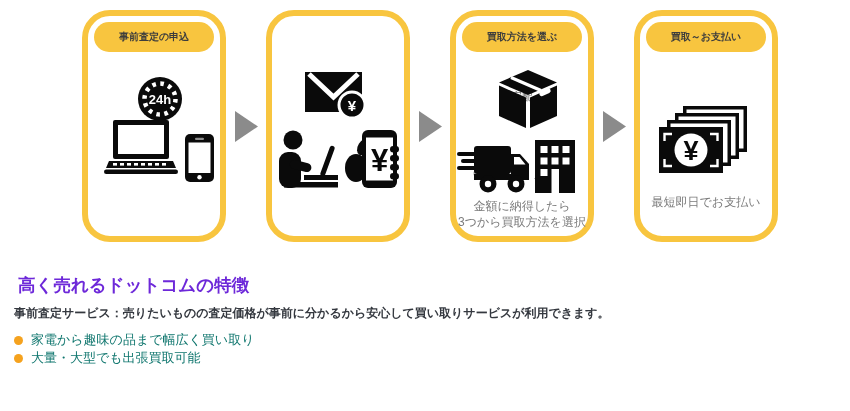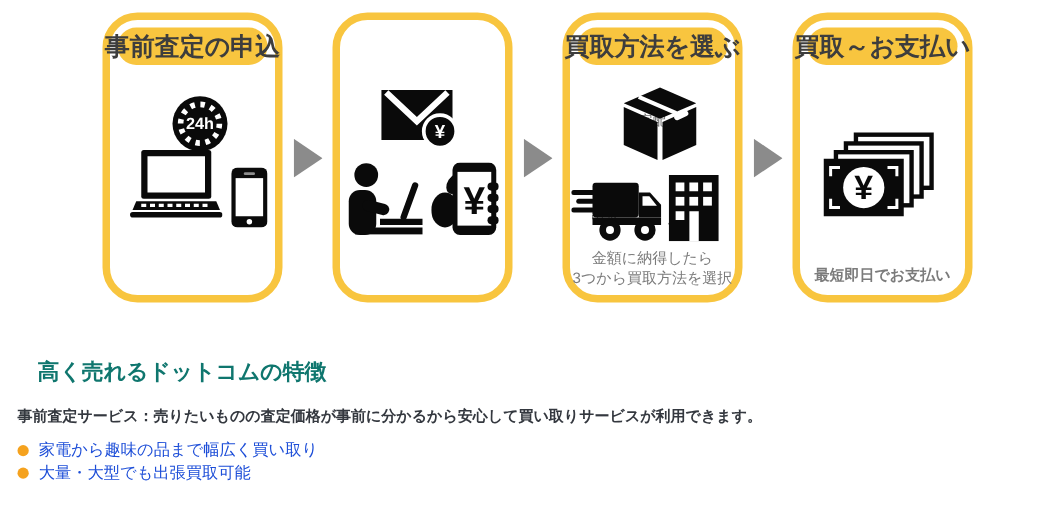--- a/index.html
+++ b/index.html
@@ -32,42 +32,42 @@
   }
   .pill {
     position: absolute;
     top: 6px; left: 6px; right: 6px;
     height: 30px;
     background: #F8C53F;
     border-radius: 15px;
     display: flex;
     align-items: center;
     justify-content: center;
-    font-size: 20px;
+    font-size: 10px;
     font-weight: bold;
     color: #3d3d3d;
     letter-spacing: 0;
     white-space: nowrap;
   }
   .icons {
     position: absolute;
     top: 38px; left: 0; right: 0;
     height: 150px;
   }
   .caption {
     position: absolute;
     left: -4px; right: -4px;
     bottom: 6px;
     text-align: center;
     font-size: 12px;
     line-height: 15.5px;
     color: #7b7b7b;
     white-space: pre-line;
   }
-  .caption.single { bottom: 8px; font-weight: bold; }
+  .caption.single { bottom: 26px; }
 
   .arrow-gap {
     width: 40px;
     height: 232px;
     display: flex;
     align-items: center;
     justify-content: center;
     flex: 0 0 auto;
   }
 
@@ -99,44 +99,44 @@
   .money { position: absolute; left: 17px; top: 48px; }
 
   
   .features {
     position: absolute;
     left: 14px;
     top: 270px;
     width: 820px;
   }
   .features-heading {
-    margin: 16px;
+    margin: 4px;
     font-size: 17.5px;
     font-weight: bold;
-    color: #0f766e;
+    color: #6d28d9;
     line-height: 22px;
   }
   .features-lead {
     margin: 8px 0 0 0;
     font-size: 12px;
     font-weight: bold;
     color: #34383f;
     line-height: 18px;
   }
   .features-list {
     list-style: none;
     margin: 9px 0 0 0;
     padding: 0;
   }
   .features-list li {
     display: flex;
     align-items: center;
     height: 18px;
     font-size: 13px;
-    color: #1d4ed8;
+    color: #0f766e;
   }
   .dot {
     width: 9px; height: 9px;
     border-radius: 50%;
     background: #F5A21E;
     margin-right: 8px;
     flex: 0 0 auto;
   }
 </style>
 </head>

